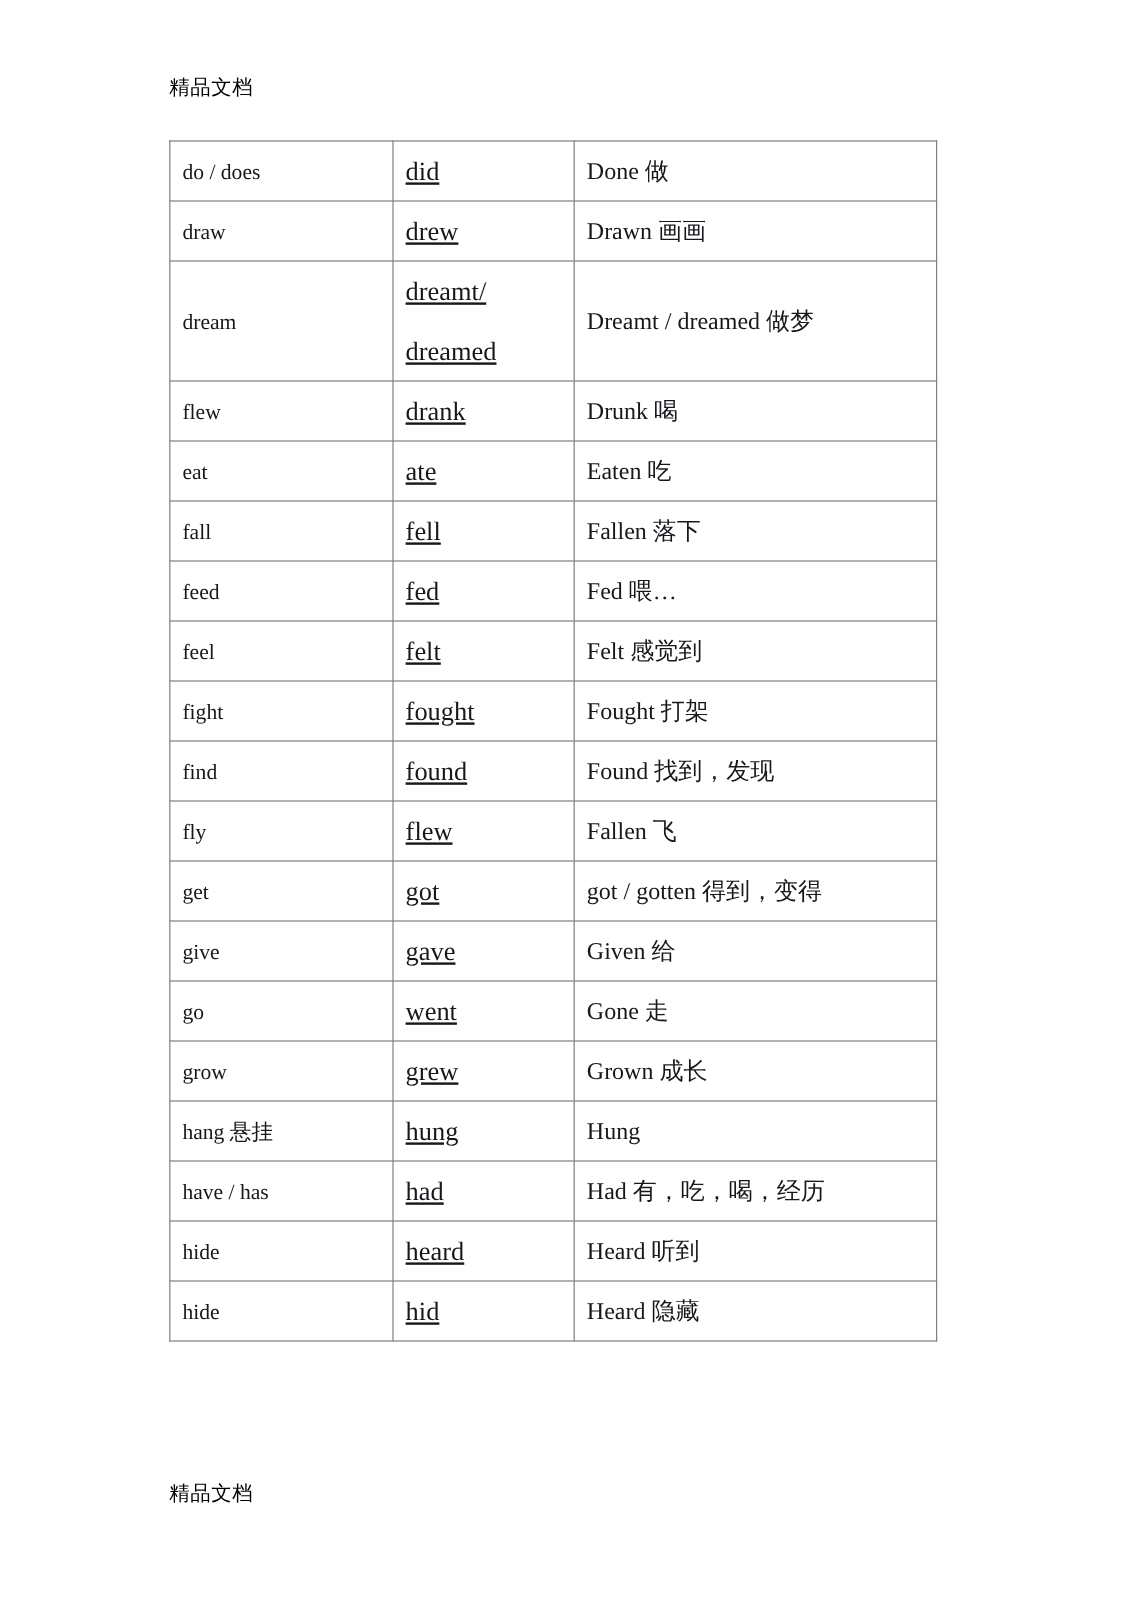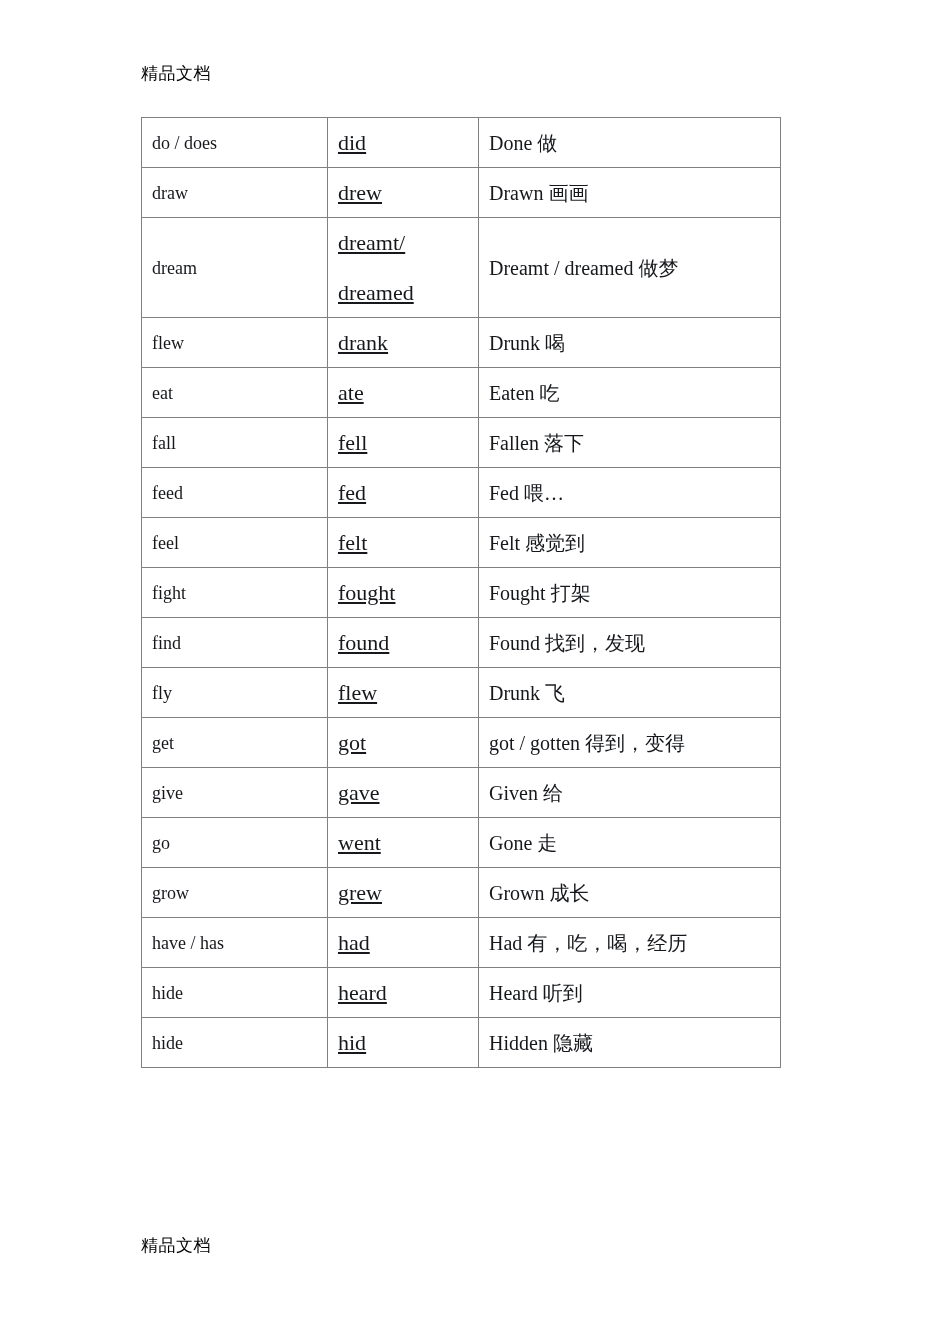--- a/index.html
+++ b/index.html
@@ -158,21 +158,21 @@
           <td class="cell-part">Fought 打架</td>
         </tr>
         <tr>
           <td class="cell-base">find</td>
           <td class="cell-past">found</td>
           <td class="cell-part">Found 找到，发现</td>
         </tr>
         <tr>
           <td class="cell-base">fly</td>
           <td class="cell-past">flew</td>
-          <td class="cell-part">Drunk 飞</td>
+          <td class="cell-part">Fallen 飞</td>
         </tr>
         <tr>
           <td class="cell-base">get</td>
           <td class="cell-past">got</td>
           <td class="cell-part">got / gotten 得到，变得</td>
         </tr>
         <tr>
           <td class="cell-base">give</td>
           <td class="cell-past">gave</td>
           <td class="cell-part">Given 给</td>
@@ -181,32 +181,37 @@
           <td class="cell-base">go</td>
           <td class="cell-past">went</td>
           <td class="cell-part">Gone 走</td>
         </tr>
         <tr>
           <td class="cell-base">grow</td>
           <td class="cell-past">grew</td>
           <td class="cell-part">Grown 成长</td>
         </tr>
         <tr>
+          <td class="cell-base">hang   悬挂</td>
+          <td class="cell-past">hung</td>
+          <td class="cell-part">Hung</td>
+        </tr>
+        <tr>
           <td class="cell-base">have / has</td>
           <td class="cell-past">had</td>
           <td class="cell-part">Had 有，吃，喝，经历</td>
         </tr>
         <tr>
           <td class="cell-base">hide</td>
           <td class="cell-past">heard</td>
           <td class="cell-part">Heard 听到</td>
         </tr>
         <tr>
           <td class="cell-base">hide</td>
           <td class="cell-past">hid</td>
-          <td class="cell-part">Hidden 隐藏</td>
+          <td class="cell-part">Heard 隐藏</td>
         </tr>
       </tbody>
   </table>
 
   <div class="doc-footer">精品文档</div>
 
 </div>
 
 </body></html>

